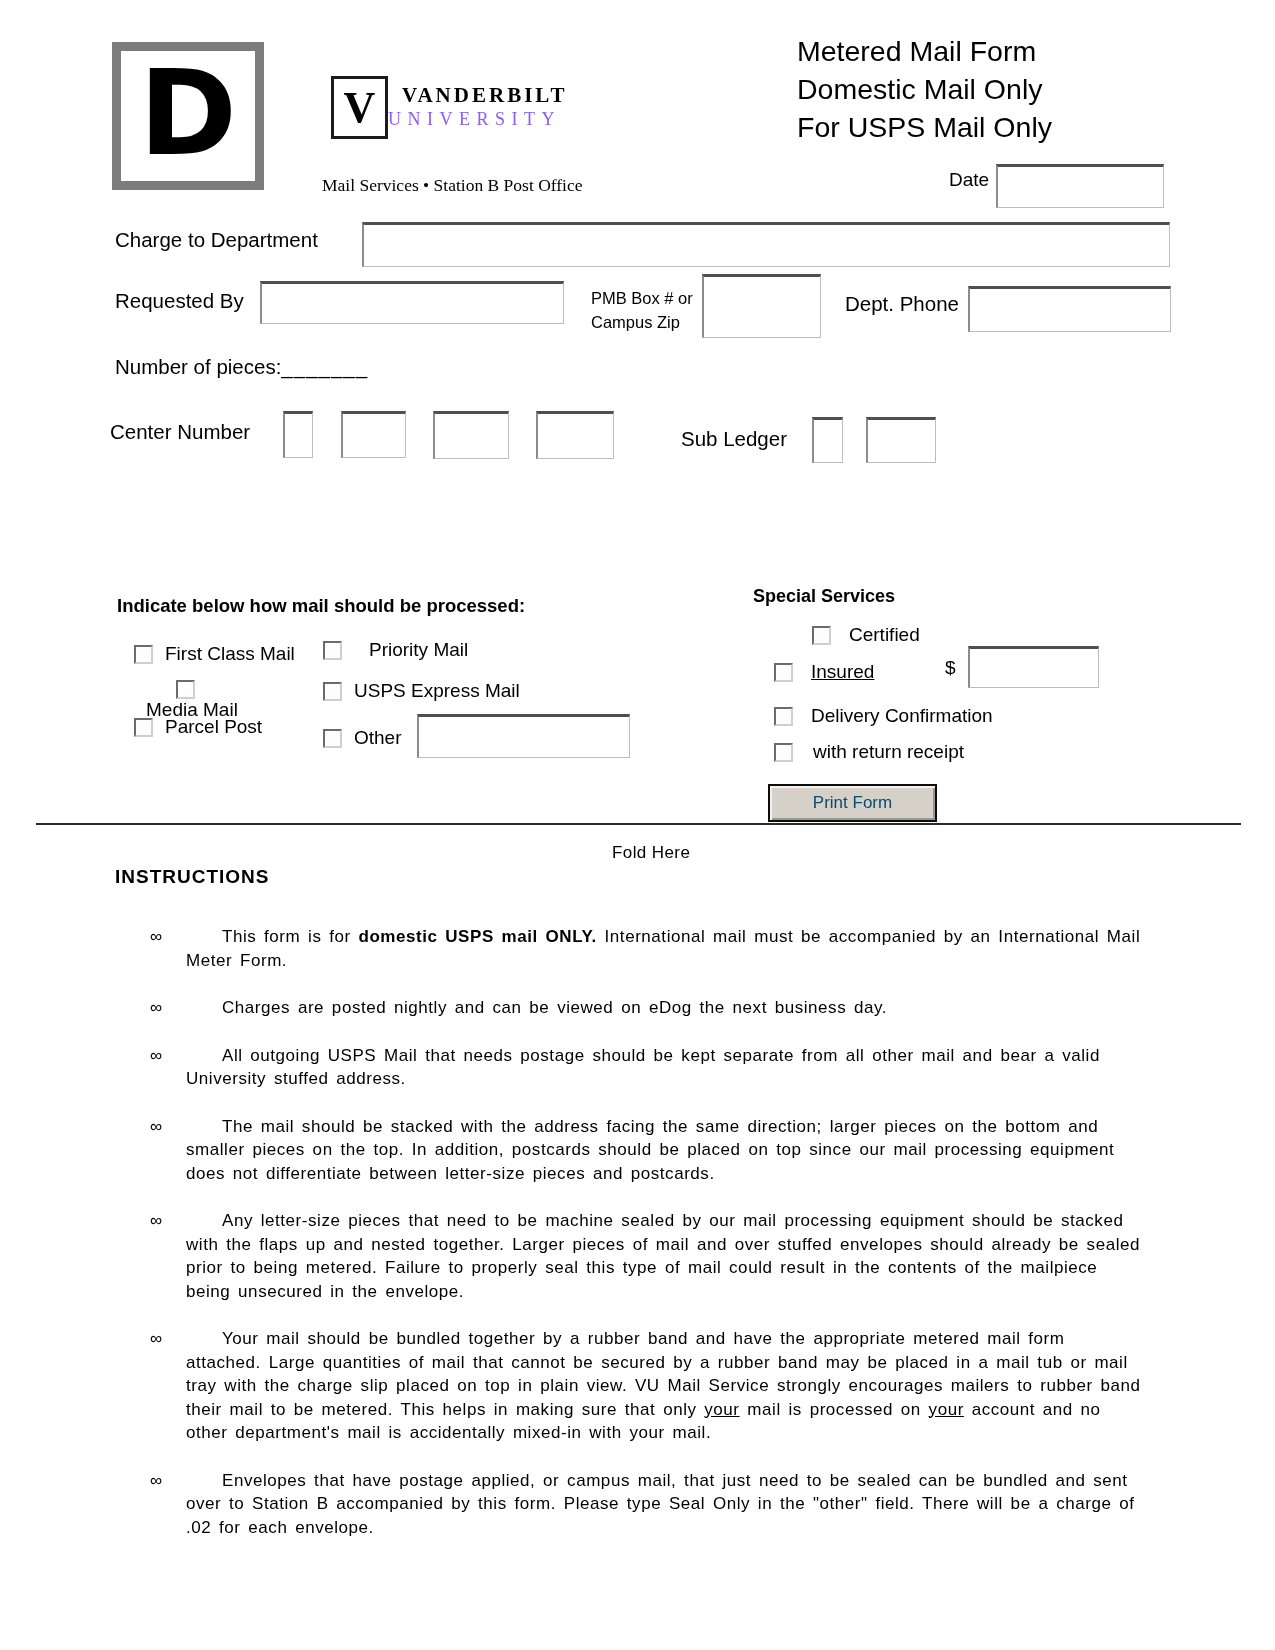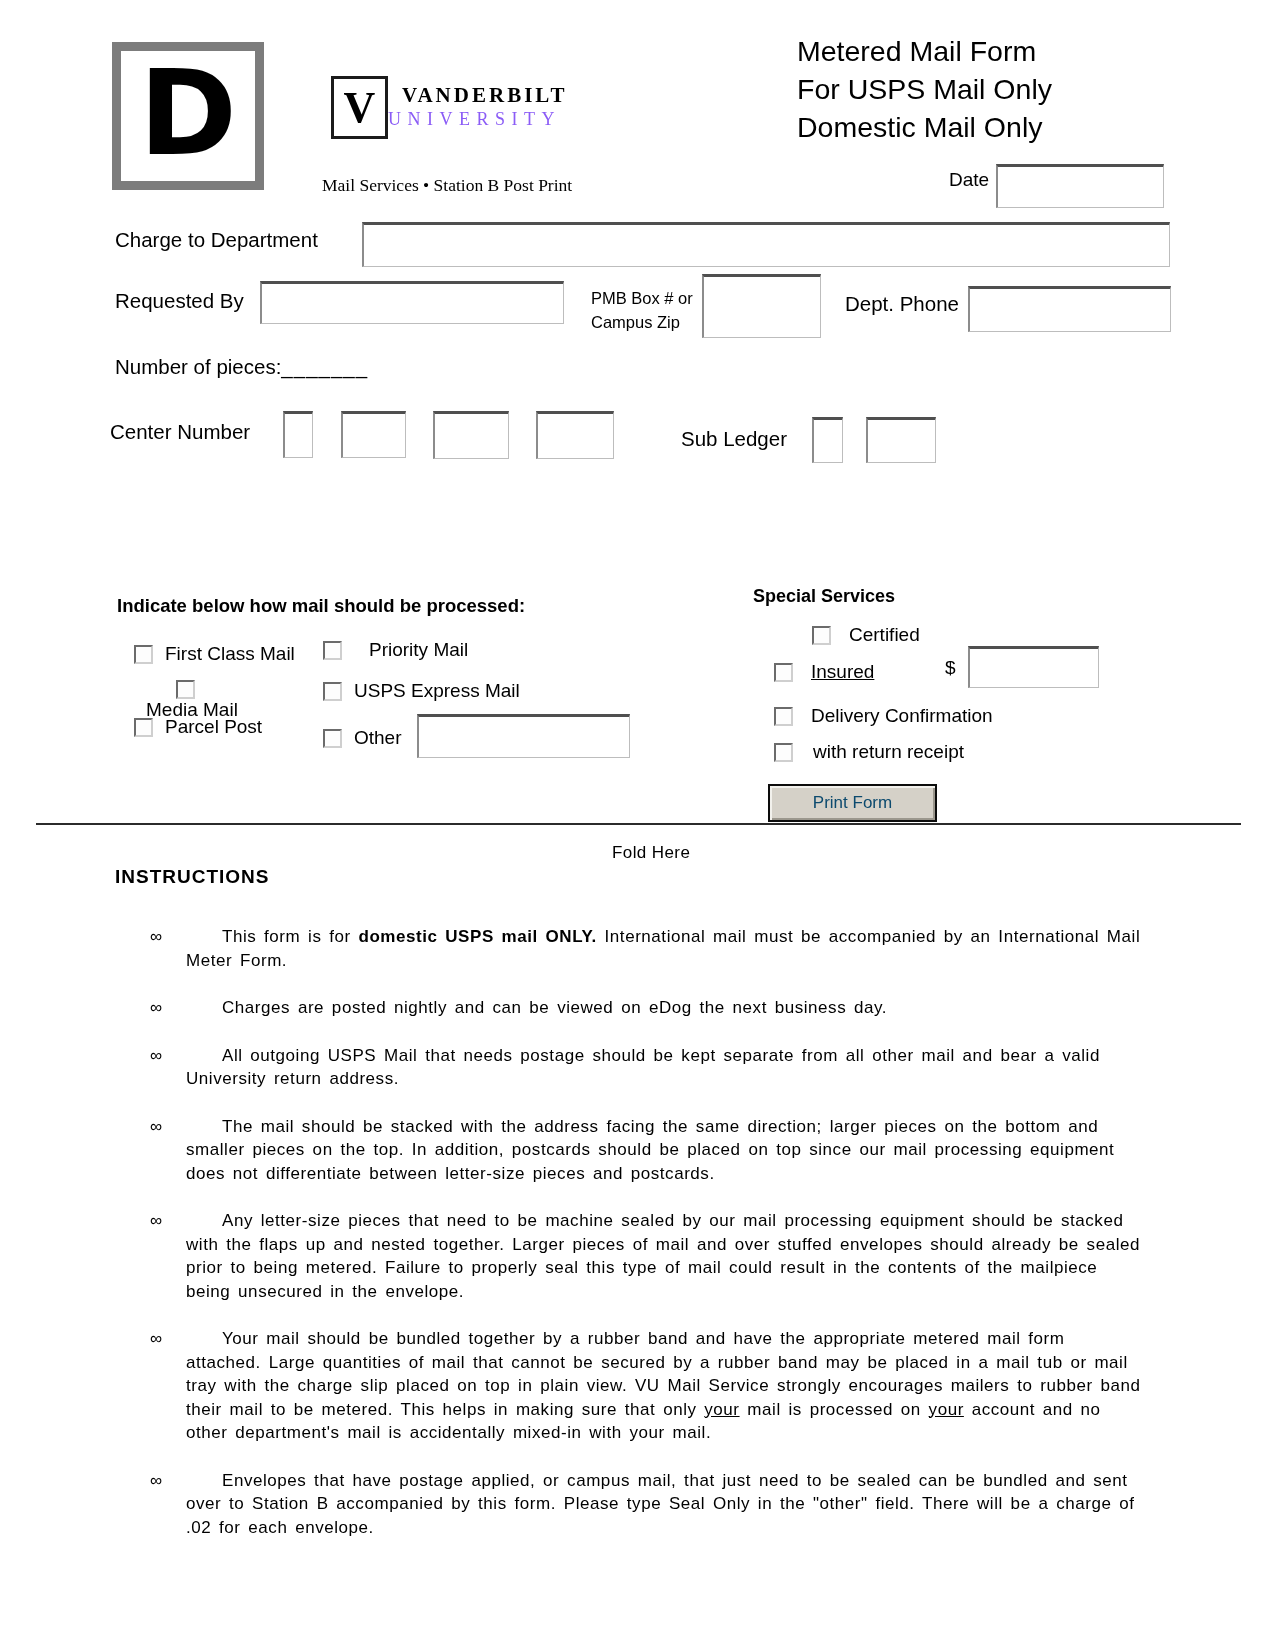--- a/index.html
+++ b/index.html
@@ -45,26 +45,26 @@
 
   <div class="abs d-box" style="left:112px;top:42px;width:152px;height:148px;">
     <span>D</span>
   </div>
 
   <div class="abs vu-box" style="left:331px;top:76px;width:57px;height:63px;">
     <span>V</span>
   </div>
   <div class="abs serif" style="left:402px;top:83px;font-weight:bold;font-size:21px;letter-spacing:3px;">VANDERBILT</div>
   <div class="abs serif" style="left:388px;top:109px;font-size:18px;letter-spacing:6.5px;color:#8b5cf6;">UNIVERSITY</div>
-  <div class="abs serif" style="left:322px;top:175px;font-size:17.5px;">Mail Services • Station B Post Print</div>
+  <div class="abs serif" style="left:322px;top:175px;font-size:17.5px;">Mail Services • Station B Post Office</div>
 
   <div class="abs" style="left:797px;top:32px;">
     <div class="title-line">Metered Mail Form</div>
+    <div class="title-line">Domestic Mail Only</div>
     <div class="title-line">For USPS Mail Only</div>
-    <div class="title-line">Domestic Mail Only</div>
   </div>
 
   <div class="abs" style="left:949px;top:169px;font-size:19px;">Date</div>
   <input class="abs field" style="left: 996px; top: 164px; width: 168px; height: 44px;" value="">
 
   <div class="abs lbl" style="left:115px;top:228px;">Charge to Department</div>
   <input class="abs field" style="left: 362px; top: 222px; width: 808px; height: 45px;" value="">
 
   <div class="abs lbl" style="left:115px;top:289px;">Requested By</div>
   <input class="abs field" style="left: 260px; top: 281px; width: 304px; height: 43px;" value="">
@@ -151,21 +151,21 @@
       <div class="bullet">
         <span class="marker">∞</span>
         <p><span>This form is for </span><span class="seg-b">domestic USPS mail ONLY.</span><span> International mail must be accompanied by an International Mail Meter Form.</span></p>
       </div>
       <div class="bullet">
         <span class="marker">∞</span>
         <p><span>Charges are posted nightly and can be viewed on eDog the next business day.</span></p>
       </div>
       <div class="bullet">
         <span class="marker">∞</span>
-        <p><span>All outgoing USPS Mail that needs postage should be kept separate from all other mail and bear a valid University return address.</span></p>
+        <p><span>All outgoing USPS Mail that needs postage should be kept separate from all other mail and bear a valid University stuffed address.</span></p>
       </div>
       <div class="bullet">
         <span class="marker">∞</span>
         <p><span>The mail should be stacked with the address facing the same direction; larger pieces on the bottom and smaller pieces on the top. In addition, postcards should be placed on top since our mail processing equipment does not differentiate between letter-size pieces and postcards.</span></p>
       </div>
       <div class="bullet">
         <span class="marker">∞</span>
         <p><span>Any letter-size pieces that need to be machine sealed by our mail processing equipment should be stacked with the flaps up and nested together. Larger pieces of mail and over stuffed envelopes should already be sealed prior to being metered. Failure to properly seal this type of mail could result in the contents of the mailpiece being unsecured in the envelope.</span></p>
       </div>
       <div class="bullet">

